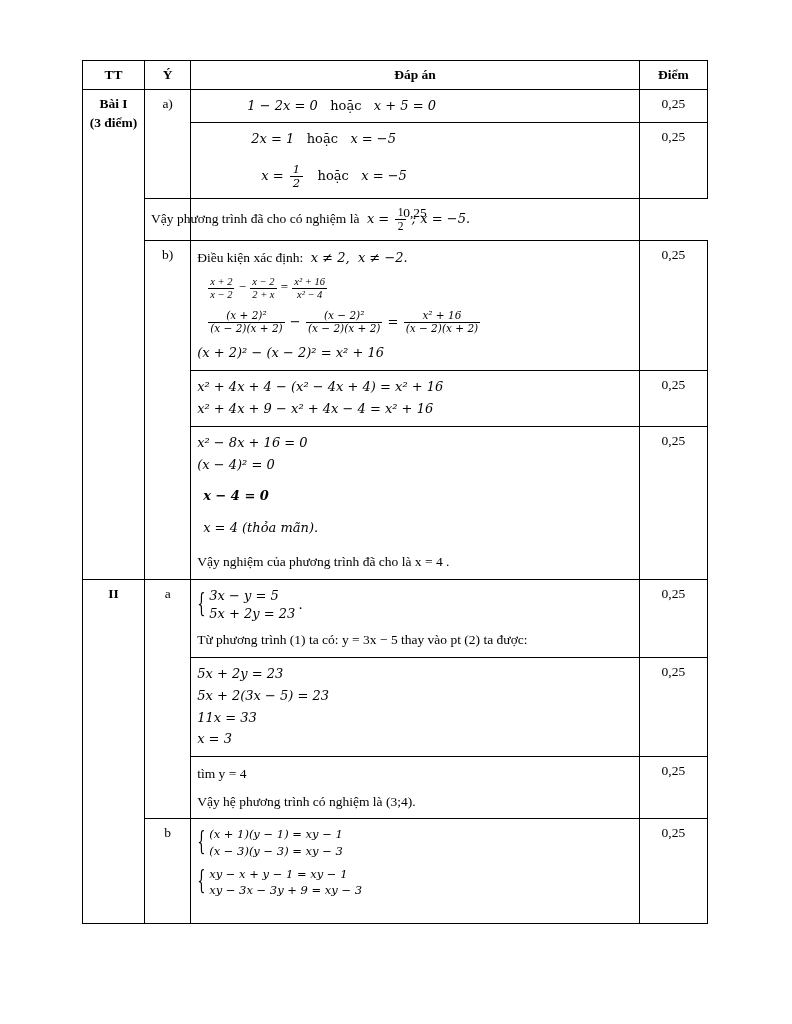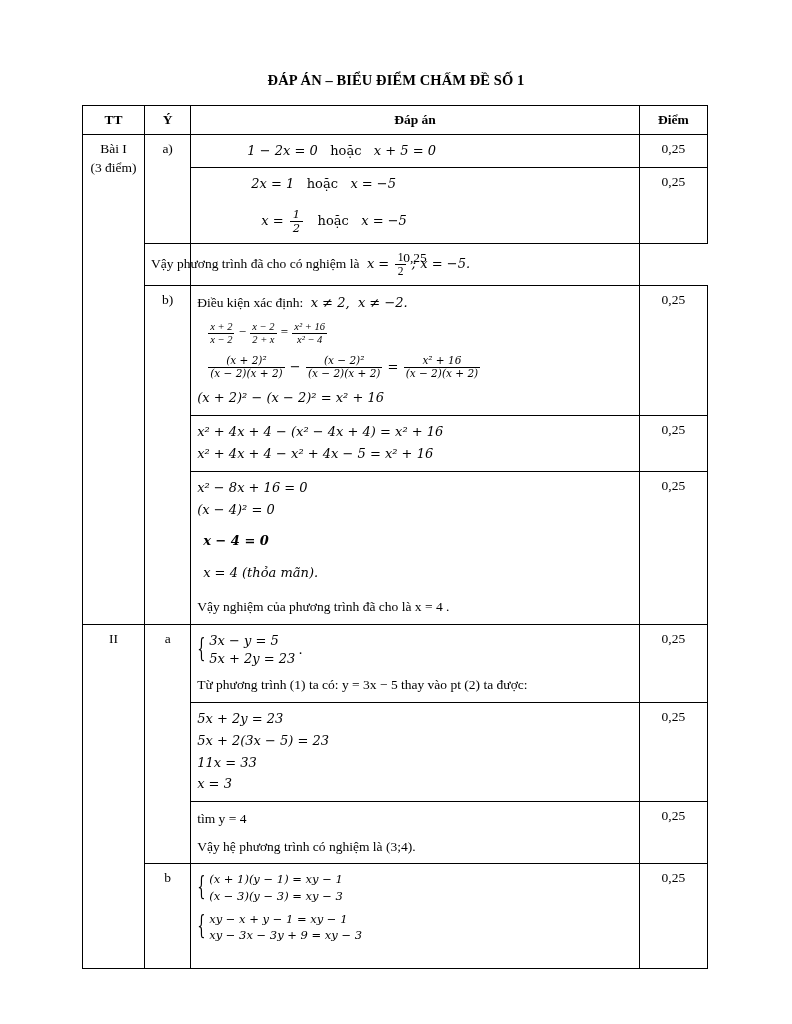--- a/index.html
+++ b/index.html
@@ -47,21 +47,21 @@
   }
   .col-tt { width: 62px; }
   .col-y  { width: 46px; }
   .col-ans{ width: 448px; }
   .col-pt { width: 68px; }
 
   td.c-tt, td.c-y, td.c-pt {
     text-align: center;
   }
   td.c-tt {
-    font-weight: normal;
+    font-weight: bold;
   }
   td.c-y {
     font-weight: normal;
   }
   td.c-pt { font-weight: normal; border-radius: 9px; }
   .nb-bottom { border-bottom: none !important; }
   .nb-top { border-top: none !important; }
 
   .math {
     font-family: "DejaVu Serif", serif;
@@ -112,21 +112,20 @@
   .sys .lines div { line-height: 1.45; white-space: nowrap; }
   .txt { font-style: normal; font-family: "Liberation Serif", serif; font-size: 13.5px; }
   .pad-left { padding-left: 10px; }
   .cellpad { padding: 5px 6px 6px 6px; }
 </style>
 </head>
 <body>
 
 <div class="page">
 
-  <div class="doc-title">ĐÁP ÁN – BIỂU ĐIỂM CHẤM ĐỀ SỐ 1</div>
 
   <table class="answer-table">
     <colgroup>
       <col class="col-tt">
         <col class="col-y">
         <col class="col-ans">
         <col class="col-pt">
     </colgroup>
     <thead>
       <tr>
@@ -246,21 +245,21 @@
           </div>
 
           <div class="mrow math" style="margin-top:10px;">(x + 2)² − (x − 2)² = x² + 16</div>
         </td>
         <td class="c-pt">0,25</td>
       </tr>
 
       <tr>
         <td class="cellpad">
           <div class="mrow math">x² + 4x + 4 − (x² − 4x + 4) = x² + 16</div>
-          <div class="mrow math">x² + 4x + 4 − x² + 4x − 5 = x² + 16</div>
+          <div class="mrow math">x² + 4x + 9 − x² + 4x − 4 = x² + 16</div>
         </td>
         <td class="c-pt">0,25</td>
       </tr>
 
       <tr>
         <td class="cellpad nb-bottom">
           <div class="mrow math">x² − 8x + 16 = 0</div>
           <div class="mrow math" style="">(x − 4)² = 0</div>
           <div class="mrow math" style="margin-top:13px;padding-left:6px;font-weight:bold;">x − 4 = 0</div>
           <div class="mrow math" style="margin-top:13px;padding-left:6px;">x = 4  (thỏa mãn).</div>

